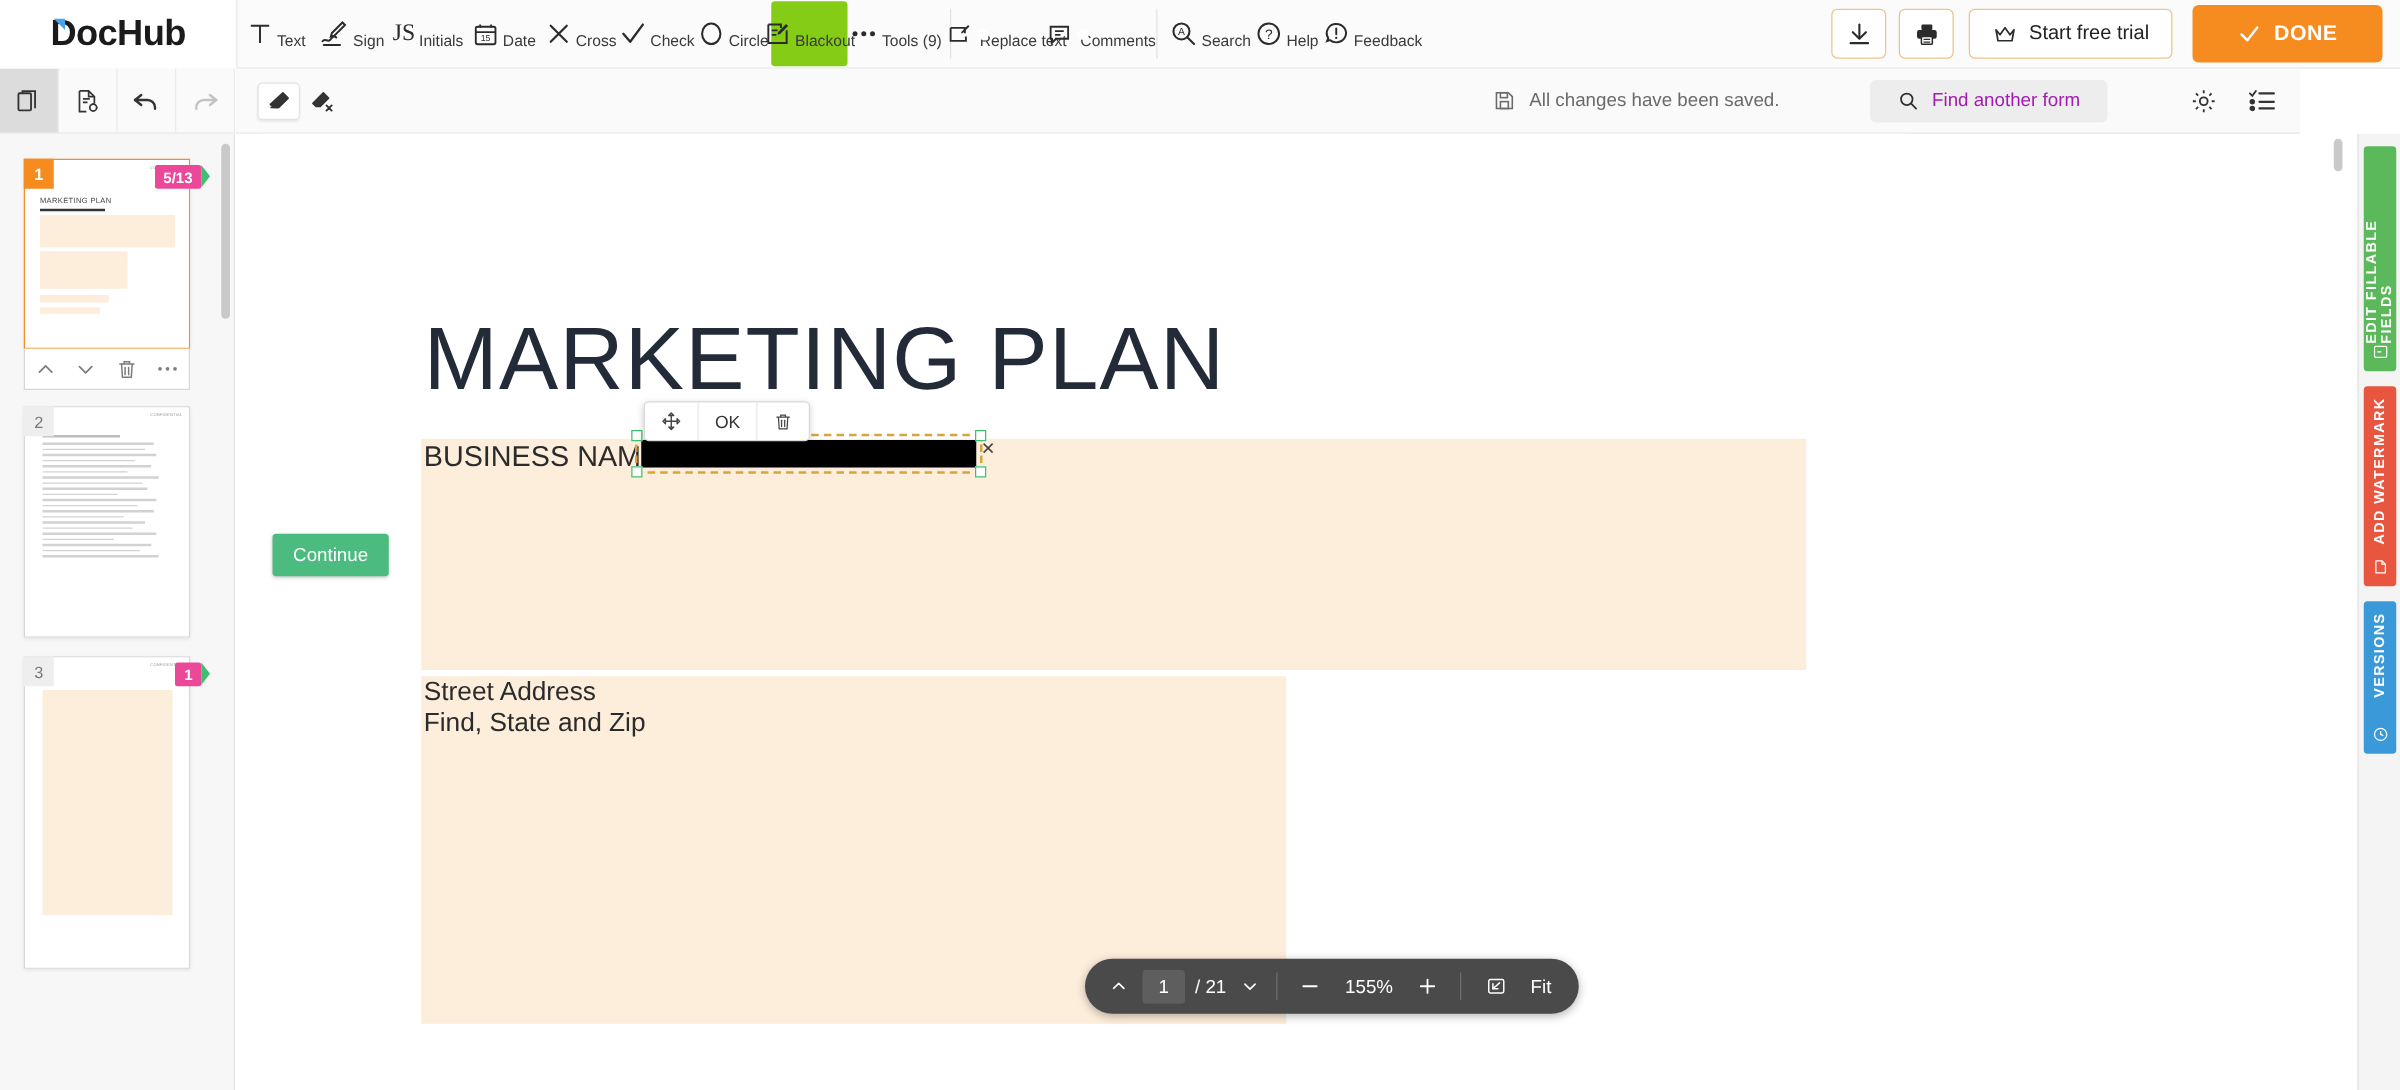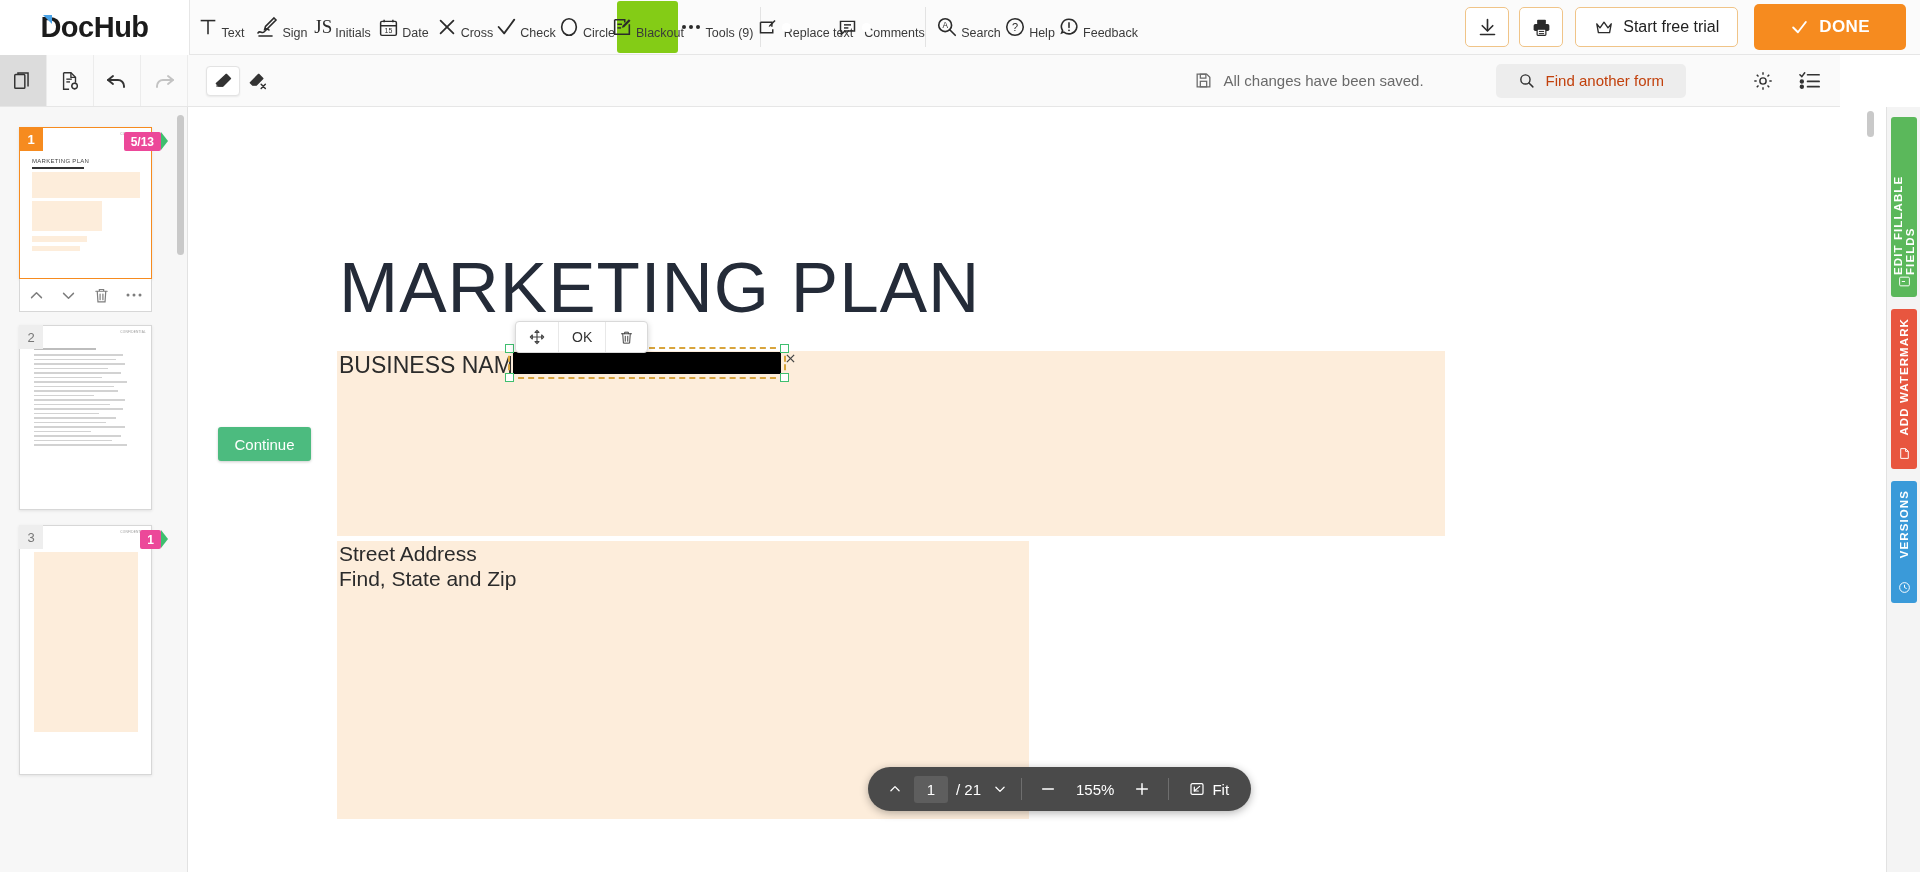--- a/index.html
+++ b/index.html
@@ -77,21 +77,21 @@
   }
   .sub-btn.active { background: #dcdcdc; }
   .mini-btn {
     width: 34px; height: 30px; border-radius: 4px; display:flex;
     align-items:center; justify-content:center; cursor:pointer;
   }
   .mini-btn.on { background: #fff; border:1px solid #e3e3e3; box-shadow: 0 1px 2px rgba(0,0,0,.07);}
   .save-note { display: flex; align-items: center; gap: 10px; font-size: 15px; color: #6a6a6a; }
   .find-pill {
     height: 34px; background: #ededed; border-radius: 5px; display: flex; align-items: center;
-    gap: 11px; padding: 0 22px; font-size: 15px; color: #c2410c; cursor: pointer;
+    gap: 11px; padding: 0 22px; font-size: 15px; color: #a21caf; cursor: pointer;
   }
   .right-icon { width: 46px; height: 51px; display:flex; align-items:center; justify-content:center; cursor:pointer; }
 
   
   .thumbs {
     position: absolute; left: 0; top: 107px; width: 188px; height: 765px;
     background: #f7f7f7; border-right: 1px solid #e2e2e2; overflow: hidden;
   }
   .thumb-scroll { position: absolute; right: 3px; top: 8px; width: 7px; height: 140px; background: #c9c9c9; border-radius: 4px; }
   .thumb {
@@ -182,21 +182,21 @@
   }
   .zoombar .zb {
     display: flex; align-items: center; justify-content: center; cursor: pointer;
     height: 30px; padding: 0 8px; font-size: 15px; color: #fff;
   }
   .page-input {
     width: 34px; height: 27px; background: #5e5e5e; border: none; border-radius: 3px;
     color: #fff; text-align: center; font-size: 15px; font-family: "Liberation Sans", sans-serif;
   }
   .zb-sep { width: 1px; height: 22px; background: #6e6e6e; margin: 0 6px; }
-  .fit-btn { display: flex; align-items: center; gap: 7px; padding: 0 10px; cursor: pointer; font-size: 15px; text-align: center; }
+  .fit-btn { display: flex; align-items: center; gap: 19px; padding: 0 10px; cursor: pointer; font-size: 15px; text-align: center; }
 
   
   .right-rail {
     position: absolute; right: 0; top: 107px; width: 34px; height: 765px;
     background: #f4f4f4; border-left: 1px solid #e2e2e2;
   }
   .rail-tab {
     position: absolute; left: 4px; width: 26px; border-radius: 3px;
     display: flex; flex-direction: column; align-items: center; justify-content: space-between;
     color: #fff; cursor: pointer; padding: 9px 0;

